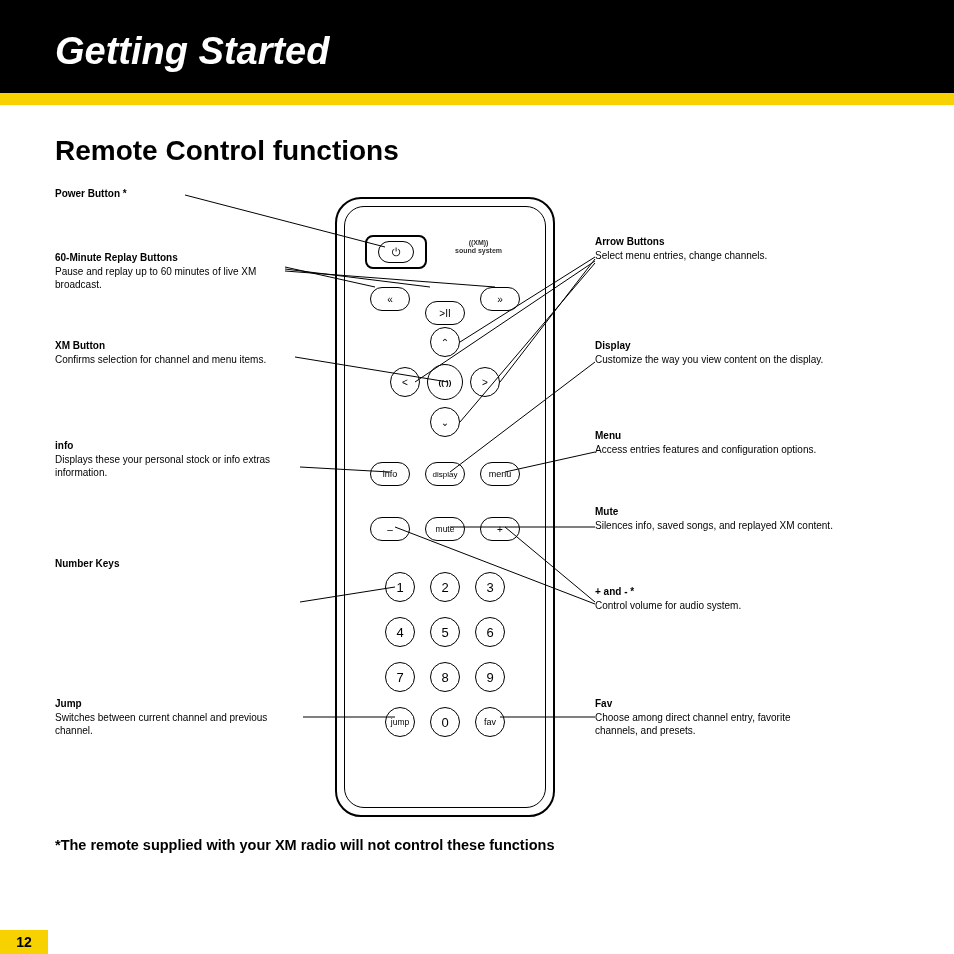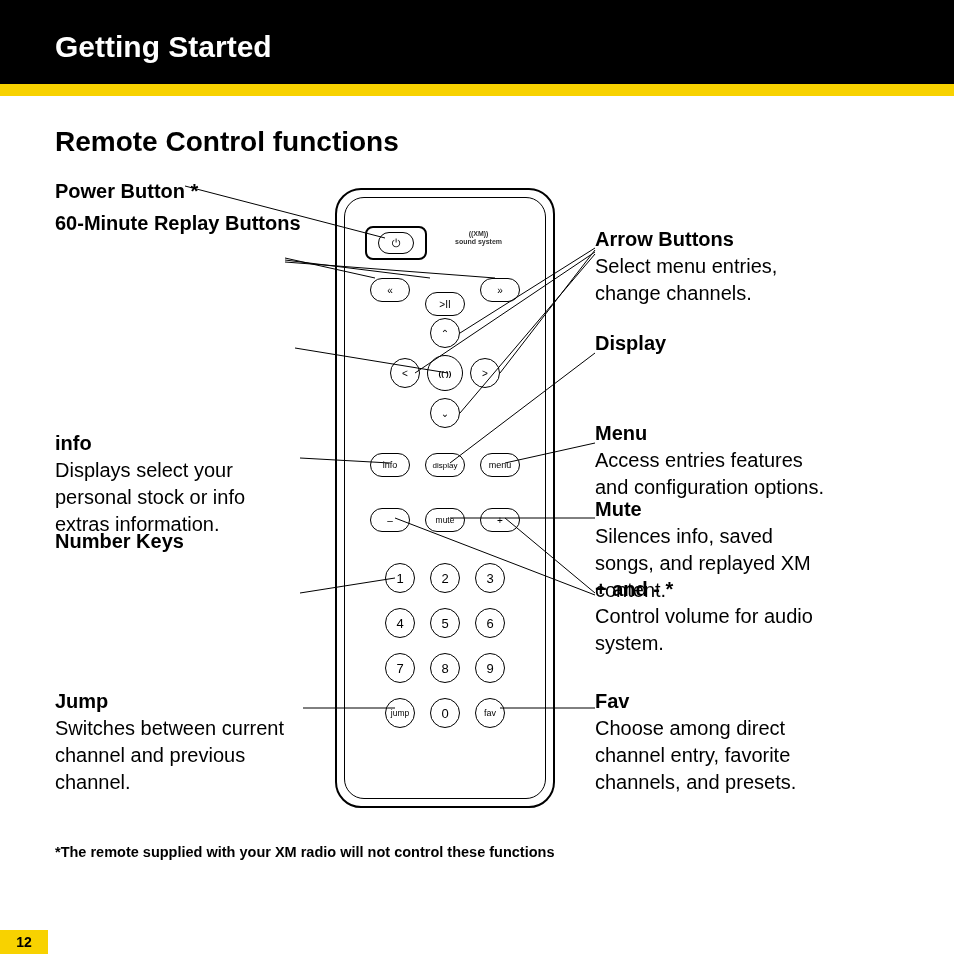--- a/index.html
+++ b/index.html
@@ -1,34 +1,34 @@
 <!DOCTYPE html>
 <html><head>
   <meta charset="utf-8">
   <style>
     * { margin: 0; padding: 0; box-sizing: border-box; }
     body { width: 954px; height: 954px; font-family: Arial, Helvetica, sans-serif; background: #fff; position: relative; }
     .black-header { background: #000; color: #fff; padding: 30px 55px 20px; }
-    .black-header h1 { font-size: 30px; font-weight: bold; }
+    .black-header h1 { font-size: 38px; font-weight: bold; font-style: italic; }
     .yellow-bar { background: #f8d200; height: 12px; }
     .content { padding: 30px 55px 20px; position: relative; }
     .subtitle { font-size: 28px; font-weight: bold; margin-bottom: 20px; }
     .main-area { position: relative; height: 640px; }
-    .label-block { position: absolute; font-size: 20px; line-height: 1.35; }
+    .label-block { position: absolute; font-size: 10px; line-height: 1.35; }
     .label-block .lbl-title { font-weight: bold; }
     .left-col { left: 0; width: 250px; }
     .right-col { left: 540px; width: 240px; }
     .remote { position: absolute; left: 280px; top: 10px; width: 220px; height: 620px; }
     .remote-outer { position: absolute; inset: 0; border: 2.5px solid #000; border-radius: 26px; }
     .remote-inner { position: absolute; inset: 9px; border: 1.5px solid #000; border-radius: 20px; }
     .btn { border: 1.5px solid #000; border-radius: 50px; display: flex; align-items: center; justify-content: center; font-size: 10px; position: absolute; background: #fff; }
     .circle { width: 30px; height: 30px; }
     .pill { width: 40px; height: 24px; }
     .num { width: 30px; height: 30px; font-size: 13px; }
-    .footnote { font-weight: bold; font-size: 14.5px; margin-top: 26px; }
+    .footnote { font-weight: bold; font-size: 14.5px; margin-top: 10px; }
     .footer-bar { position: absolute; bottom: 0; left: 0; background: #f8d200; width: 48px; height: 24px; display: flex; align-items: center; justify-content: center; font-weight: bold; font-size: 14px; }
     .callout-line { position: absolute; stroke: #000; stroke-width: 1; fill: none; }
     .sound-label { position: absolute; top: 42px; left: 120px; font-size: 7px; font-weight: bold; text-align: center; color: #333; line-height: 1.2; }
     .power-outer { position: absolute; top: 38px; left: 30px; width: 62px; height: 34px; border: 2px solid #000; border-radius: 8px; display:flex; align-items:center; justify-content:center; }
     .power-inner { width: 36px; height: 22px; border: 1.5px solid #000; border-radius: 12px; display:flex; align-items:center; justify-content:center; font-size: 11px;}
     .xm-btn { width: 36px; height: 36px; border: 1.5px solid #000; border-radius: 50%; position: absolute; display:flex; align-items:center; justify-content:center; font-size:8px; font-weight:bold;}
     svg.lines { position: absolute; top: 0; left: 0; pointer-events: none; }
   </style>
 </head>
 <body>
@@ -40,41 +40,47 @@
 
 <div class="content">
   <h2 class="subtitle">Remote Control functions</h2>
 
   <div class="main-area">
 
     <div class="label-block left-col" style="top:0">
       <div class="lbl-title">Power Button *</div>
       <div></div>
     </div>
-    <div class="label-block left-col" style="top:32px">
+    <div class="label-block left-col" style="top:64px">
       <div class="lbl-title">60-Minute Replay Buttons</div>
+      <div>Pause and replay up to 60 minutes of live XM broadcast.</div>
+    </div>
+    <div class="label-block left-col" style="top:152px">
+      <div class="lbl-title">XM Button</div>
+      <div>Confirms selection for channel and menu items.</div>
     </div>
     <div class="label-block left-col" style="top:252px">
       <div class="lbl-title">info</div>
-      <div>Displays select your personal stock or info extras information.</div>
-    </div>
-    <div class="label-block left-col" style="top:350px">
+      <div>Displays these your personal stock or info extras information.</div>
+    </div>
+    <div class="label-block left-col" style="top:370px">
       <div class="lbl-title">Number Keys</div>
     </div>
     <div class="label-block left-col" style="top:510px">
       <div class="lbl-title">Jump</div>
       <div>Switches between current channel and previous channel.</div>
     </div>
 
     <div class="label-block right-col" style="top:48px">
       <div class="lbl-title">Arrow Buttons</div>
       <div>Select menu entries, change channels.</div>
     </div>
     <div class="label-block right-col" style="top:152px">
       <div class="lbl-title">Display</div>
+      <div>Customize the way you view content on the display.</div>
     </div>
     <div class="label-block right-col" style="top:242px">
       <div class="lbl-title">Menu</div>
       <div>Access entries features and configuration options.</div>
     </div>
     <div class="label-block right-col" style="top:318px">
       <div class="lbl-title">Mute</div>
       <div>Silences info, saved songs, and replayed XM content.</div>
     </div>
     <div class="label-block right-col" style="top:398px">

